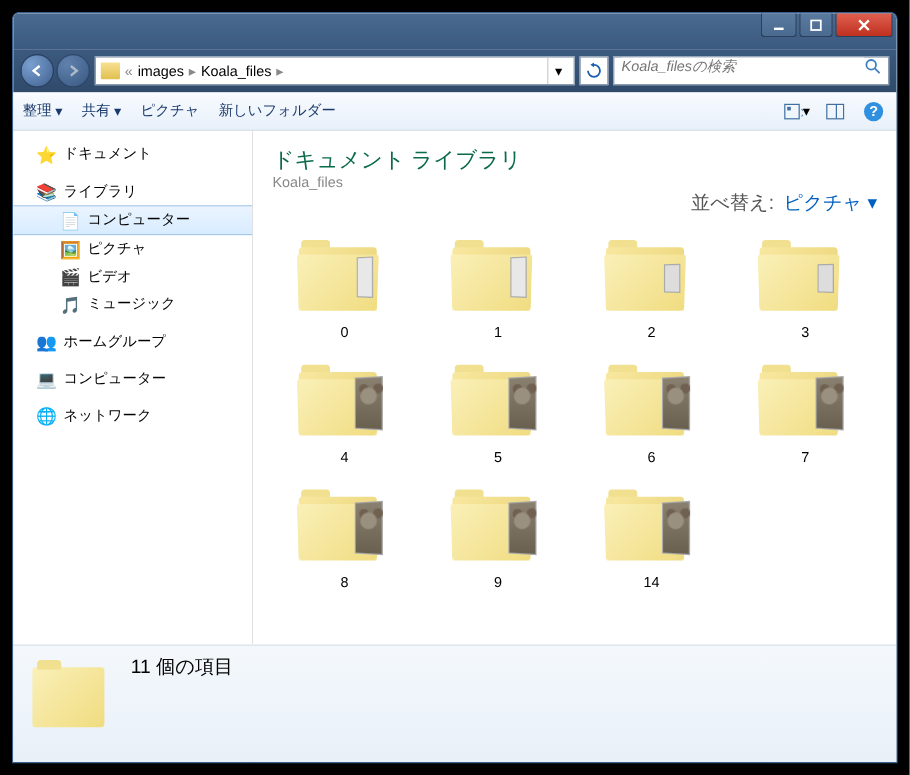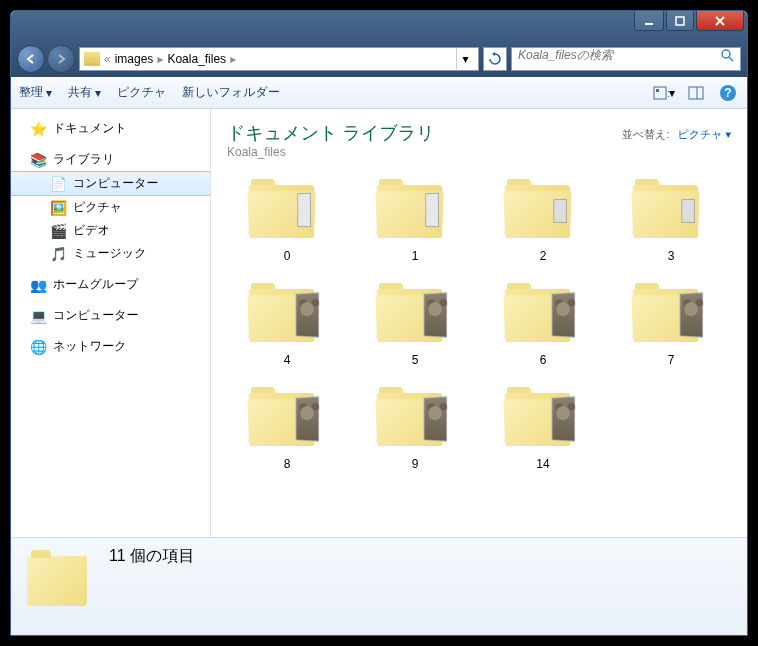--- a/index.html
+++ b/index.html
@@ -29,21 +29,21 @@
 .sidebar { width: 200px; background: #fff; border-right: 1px solid #e0e0e0; padding: 8px 0; overflow-y: auto; font-size: 12px; }
 .side-group { margin-bottom: 8px; }
 .side-item { display: flex; align-items: center; gap: 6px; padding: 3px 8px 3px 20px; cursor: pointer; }
 .side-item.sub { padding-left: 40px; }
 .side-item.selected { background: linear-gradient(#eaf4ff, #d8ecff); border: 1px solid #a8c8ea; border-left: none; border-right: none; }
 .side-icon { width: 16px; height: 16px; display: inline-flex; align-items: center; justify-content: center; font-size: 14px; }
 .content { flex: 1; background: #fff; padding: 12px 16px; overflow-y: auto; }
 .content-header { display: flex; align-items: flex-start; justify-content: space-between; margin-bottom: 12px; }
 .lib-title { color: #0a6a4a; font-size: 18px; }
 .lib-sub { color: #888; font-size: 12px; }
-.sort-area { font-size: 11px; color: #555; display: flex; gap: 8px; align-items: flex-start; padding-top: 6px; }
+.sort-area { font-size: 16px; color: #555; display: flex; gap: 8px; align-items: flex-start; padding-top: 6px; margin-top: 32px; }
 .sort-link { color: #0060c0; cursor: pointer; }
 .folder-grid { display: grid; grid-template-columns: repeat(4, 1fr); gap: 8px; }
 .folder-item { display: flex; flex-direction: column; align-items: center; padding: 4px; cursor: pointer; }
 .folder-icon { width: 80px; height: 70px; position: relative; }
 .folder-back { position: absolute; width: 65px; height: 50px; left: 2px; top: 10px; background: linear-gradient(135deg, #f8e8a0, #e8d070); border-radius: 3px 3px 0 0; }
 .folder-tab { position: absolute; width: 24px; height: 8px; left: 4px; top: 4px; background: #f0e090; border-radius: 3px 3px 0 0; }
 .folder-front { position: absolute; width: 65px; height: 45px; left: 2px; top: 18px; background: linear-gradient(135deg, #faf0b8, #f0dc80); border-radius: 2px; transform: perspective(100px) rotateX(-6deg); transform-origin: bottom; }
 .folder-preview { position: absolute; width: 24px; height: 44px; right: 8px; top: 14px; background: #ddd; border: 1px solid #aaa; transform: perspective(80px) rotateY(-12deg); }
 .folder-preview.koala { background: linear-gradient(#8a8070, #6a6050); }
 .folder-preview.koala::after { content: ""; position: absolute; top: 8px; left: 4px; width: 14px; height: 14px; background: #9a9080; border-radius: 50%; box-shadow: -4px -6px 0 -3px #706050, 8px -6px 0 -3px #706050; }

